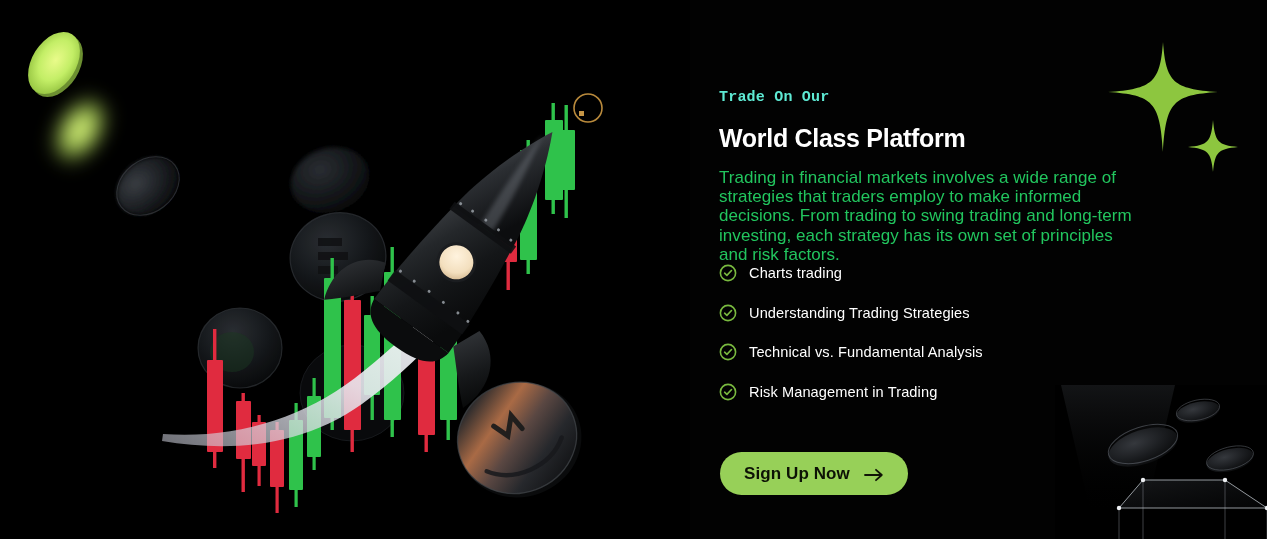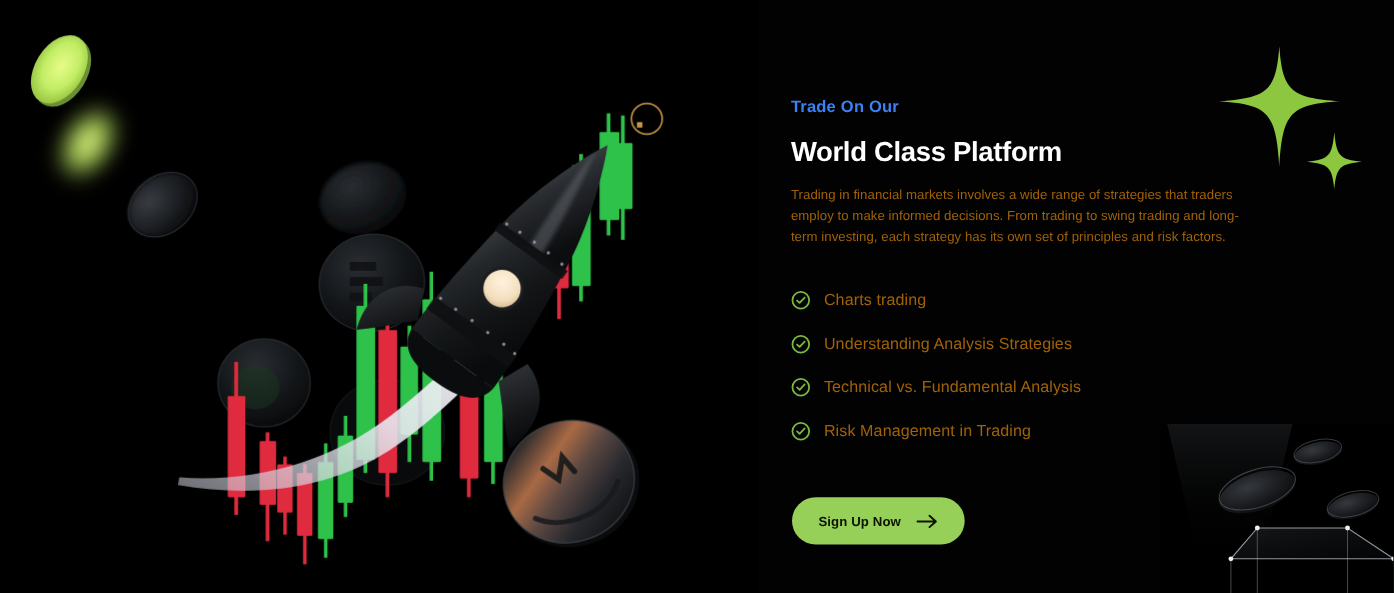--- a/index.html
+++ b/index.html
@@ -39,43 +39,44 @@
     width: 470px;
     height: 539px;
   }
   .eyebrow {
     position: absolute;
     left: 0;
     top: 88px;
     font-size: 15px;
     font-weight: bold;
     letter-spacing: 0.2px;
-    color: #3b82f6;
+    color: #5eead4;
     line-height: 20px;
+    font-family: Liberation Mono, monospace;
   }
   .headline {
     position: absolute;
     left: 0;
     top: 118px;
     margin: 0;
     font-size: 25px;
     font-weight: bold;
     letter-spacing: -0.3px;
     color: #FFFFFF;
     line-height: 40px;
     white-space: nowrap;
   }
   .paragraph {
     position: absolute;
     left: 0;
     top: 168px;
     width: 418px;
     margin: 0;
-    font-size: 12px;
-    color: #a16207;
+    font-size: 17px;
+    color: #22c55e;
     line-height: 19.2px;
     letter-spacing: 0.05px;
   }
 
   .features {
     position: absolute;
     left: 0;
     top: 262px;
     list-style: none;
     margin: 0;
@@ -90,40 +91,40 @@
   }
   .feature-icon {
     width: 18px;
     height: 18px;
     flex: 0 0 18px;
     margin-right: 12px;
     display: block;
   }
   .feature-label {
     font-size: 14.6px;
-    color: #a16207;
+    color: #ffffff;
     line-height: 20px;
     letter-spacing: 0.1px;
   }
 
   .cta {
     position: absolute;
     left: 1px;
     top: 452px;
     display: inline-flex;
     align-items: center;
     gap: 14px;
     height: 43px;
     padding: 0 24px;
     border: none;
     border-radius: 22px;
     background: #97D058;
     color: #0D1205;
     font-family: "Liberation Sans", sans-serif;
-    font-size: 12px;
+    font-size: 17px;
     font-weight: bold;
     letter-spacing: 0.1px;
     cursor: pointer;
   }
   .cta-arrow { width: 20px; height: 14px; display: block; }
 
   
   .sparkles {
     position: absolute;
     left: 1100px;
@@ -349,21 +350,21 @@
         </span>
         <span class="feature-label">Charts trading</span>
       </li>
       <li class="feature">
         <span class="feature-icon">
           <svg viewBox="0 0 18 18" xmlns="http://www.w3.org/2000/svg">
             <circle cx="9" cy="9" r="7.6" fill="none" stroke="#79B93F" stroke-width="1.6"></circle>
             <path d="M5.6 9.2 L7.9 11.4 L12.5 6.5" fill="none" stroke="#79B93F" stroke-width="1.6" stroke-linecap="round" stroke-linejoin="round"></path>
           </svg>
         </span>
-        <span class="feature-label">Understanding Analysis Strategies</span>
+        <span class="feature-label">Understanding Trading Strategies</span>
       </li>
       <li class="feature">
         <span class="feature-icon">
           <svg viewBox="0 0 18 18" xmlns="http://www.w3.org/2000/svg">
             <circle cx="9" cy="9" r="7.6" fill="none" stroke="#79B93F" stroke-width="1.6"></circle>
             <path d="M5.6 9.2 L7.9 11.4 L12.5 6.5" fill="none" stroke="#79B93F" stroke-width="1.6" stroke-linecap="round" stroke-linejoin="round"></path>
           </svg>
         </span>
         <span class="feature-label">Technical vs. Fundamental Analysis</span>
       </li>

